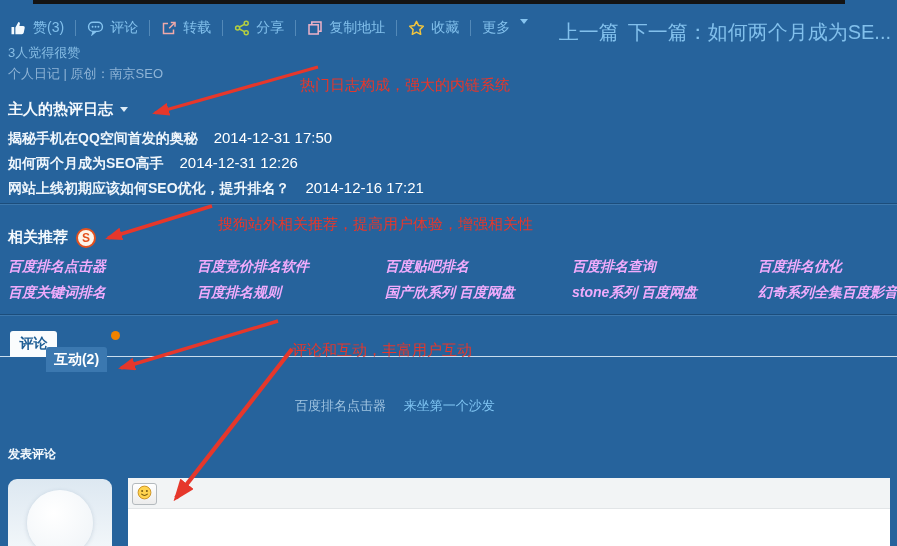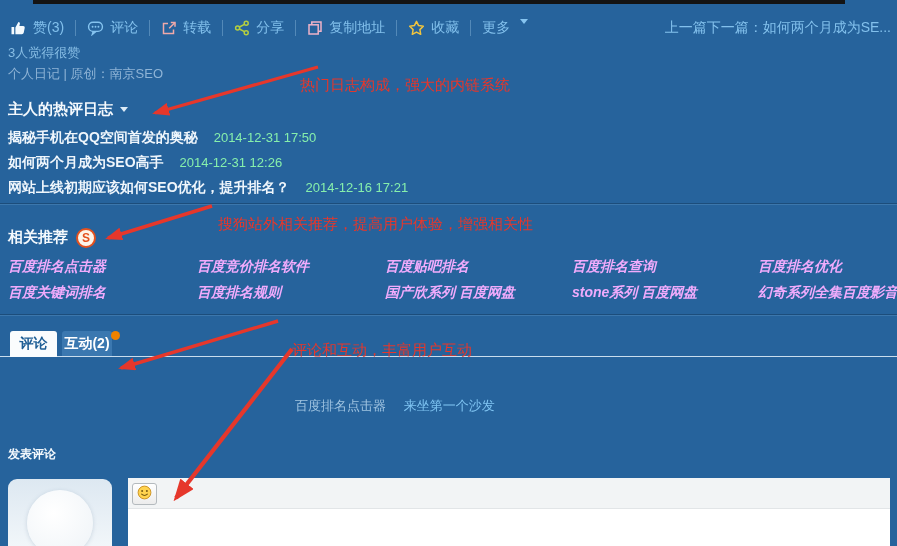--- a/index.html
+++ b/index.html
@@ -17,56 +17,56 @@
   .top-strip { left: 33px; top: 0; width: 812px; height: 4px; background: #141414; }
 
   
   .toolbar { left: 10px; top: 15px; height: 26px; display: flex; align-items: center; }
   .tb-item { display: inline-flex; gap: 6px; color: #82c0ec;
              font-size: 14px; cursor: pointer; white-space: nowrap; }
   .tb-sep { width: 1px; height: 16px; background: rgba(140,185,220,.45); margin: 0 11px; }
   .caret-down { width: 0; height: 0; border-left: 4px solid transparent;
                 border-right: 4px solid transparent; border-top: 5px solid #86c4f0;
                 display: inline-block; margin-left: 4px; }
-  .nav-right { right: 6px; top: 19px; font-size: 14px; color: #82c0ec; display: flex; white-space: nowrap; }
+  .nav-right { right: 6px; top: 19px; font-size: 20px; color: #82c0ec; display: flex; gap: 9px; white-space: nowrap; }
   .nav-right span { cursor: pointer; }
 
   
   .likes-line { left: 8px; top: 44px; font-size: 13px; color: #87bde4; }
   .category-line { left: 8px; top: 65px; font-size: 13px; color: #8fb4d6; }
   .category-line .author { cursor: pointer; }
 
   
   .sec-title { font-size: 15px; font-weight: bold; color: #f4f9fd; display: flex; align-items: center; }
   .hot-title { left: 8px; top: 100px; }
   .hot-title .caret-down { border-top-color: #dcebf7; margin-left: 7px; }
   .hot-item { left: 8px; font-size: 14px; white-space: nowrap; }
   .hot-item .t { font-weight: bold; color: #eff6fc; cursor: pointer; }
-  .hot-item .d { font-size: 13px; color: #86efac; margin-left: 12px; }
+  .hot-item .d { font-size: 15px; color: #ffffff; margin-left: 12px; }
   .hot-item.i0 { top: 129px; } .hot-item.i1 { top: 154px; } .hot-item.i2 { top: 179px; }
 
   .divider { left: 0; width: 897px; height: 1px; background: #1c4d7b;
              box-shadow: 0 1px 0 rgba(140,190,230,.22); }
   .divider.d1 { top: 203px; } .divider.d2 { top: 314px; }
 
   
   .related-title { left: 8px; top: 228px; }
   .sogou-icon { left: 76px; top: 228px; width: 20px; height: 20px; border-radius: 50%;
                 border: 2px solid #e4511e; background: #fdf5ea; color: #e4511e;
                 font-size: 12px; font-weight: bold; display: flex; align-items: center;
                 justify-content: center; line-height: 1; }
   .rel-link { font-size: 14px; font-weight: bold; color: #f0abfc; cursor: pointer; white-space: nowrap; font-style: italic; }
   .rr1 { top: 258px; } .rr2 { top: 284px; }
   .c0 { left: 8px; } .c1 { left: 197px; } .c2 { left: 385px; } .c3 { left: 572px; } .c4 { left: 758px; }
 
   
   .tab { top: 331px; font-size: 14px; font-weight: bold; display: flex; align-items: center;
          justify-content: center; border-radius: 3px 3px 0 0; cursor: pointer; z-index: 3; }
   .tab-comment { left: 10px; width: 47px; height: 26px; background: #fafcfd; color: #1e5e95; }
-  .tab-interact { left: 62px; width: 50px; height: 25px; background: #3b78b0; color: #ffffff; }
+  .tab-interact { left: 46px; width: 61px; height: 25px; background: #3b78b0; color: #ffffff; margin-top: 16px; }
   .tab-dot { left: 111px; top: 331px; width: 9px; height: 9px; border-radius: 50%;
              background: #f08200; z-index: 4; }
   .tab-underline { left: 0; top: 356px; width: 897px; height: 1px; background: #c9dded; z-index: 2; }
 
   
   .empty-state { left: 295px; top: 397px; font-size: 13px; white-space: nowrap; }
   .empty-state .e1 { color: #a0c4e1; }
   .empty-state .e2 { color: #7fc4f2; margin-left: 14px; cursor: pointer; }
   .post-title { left: 8px; top: 446px; font-size: 12px; font-weight: bold; color: #f4f9fd; }
 

